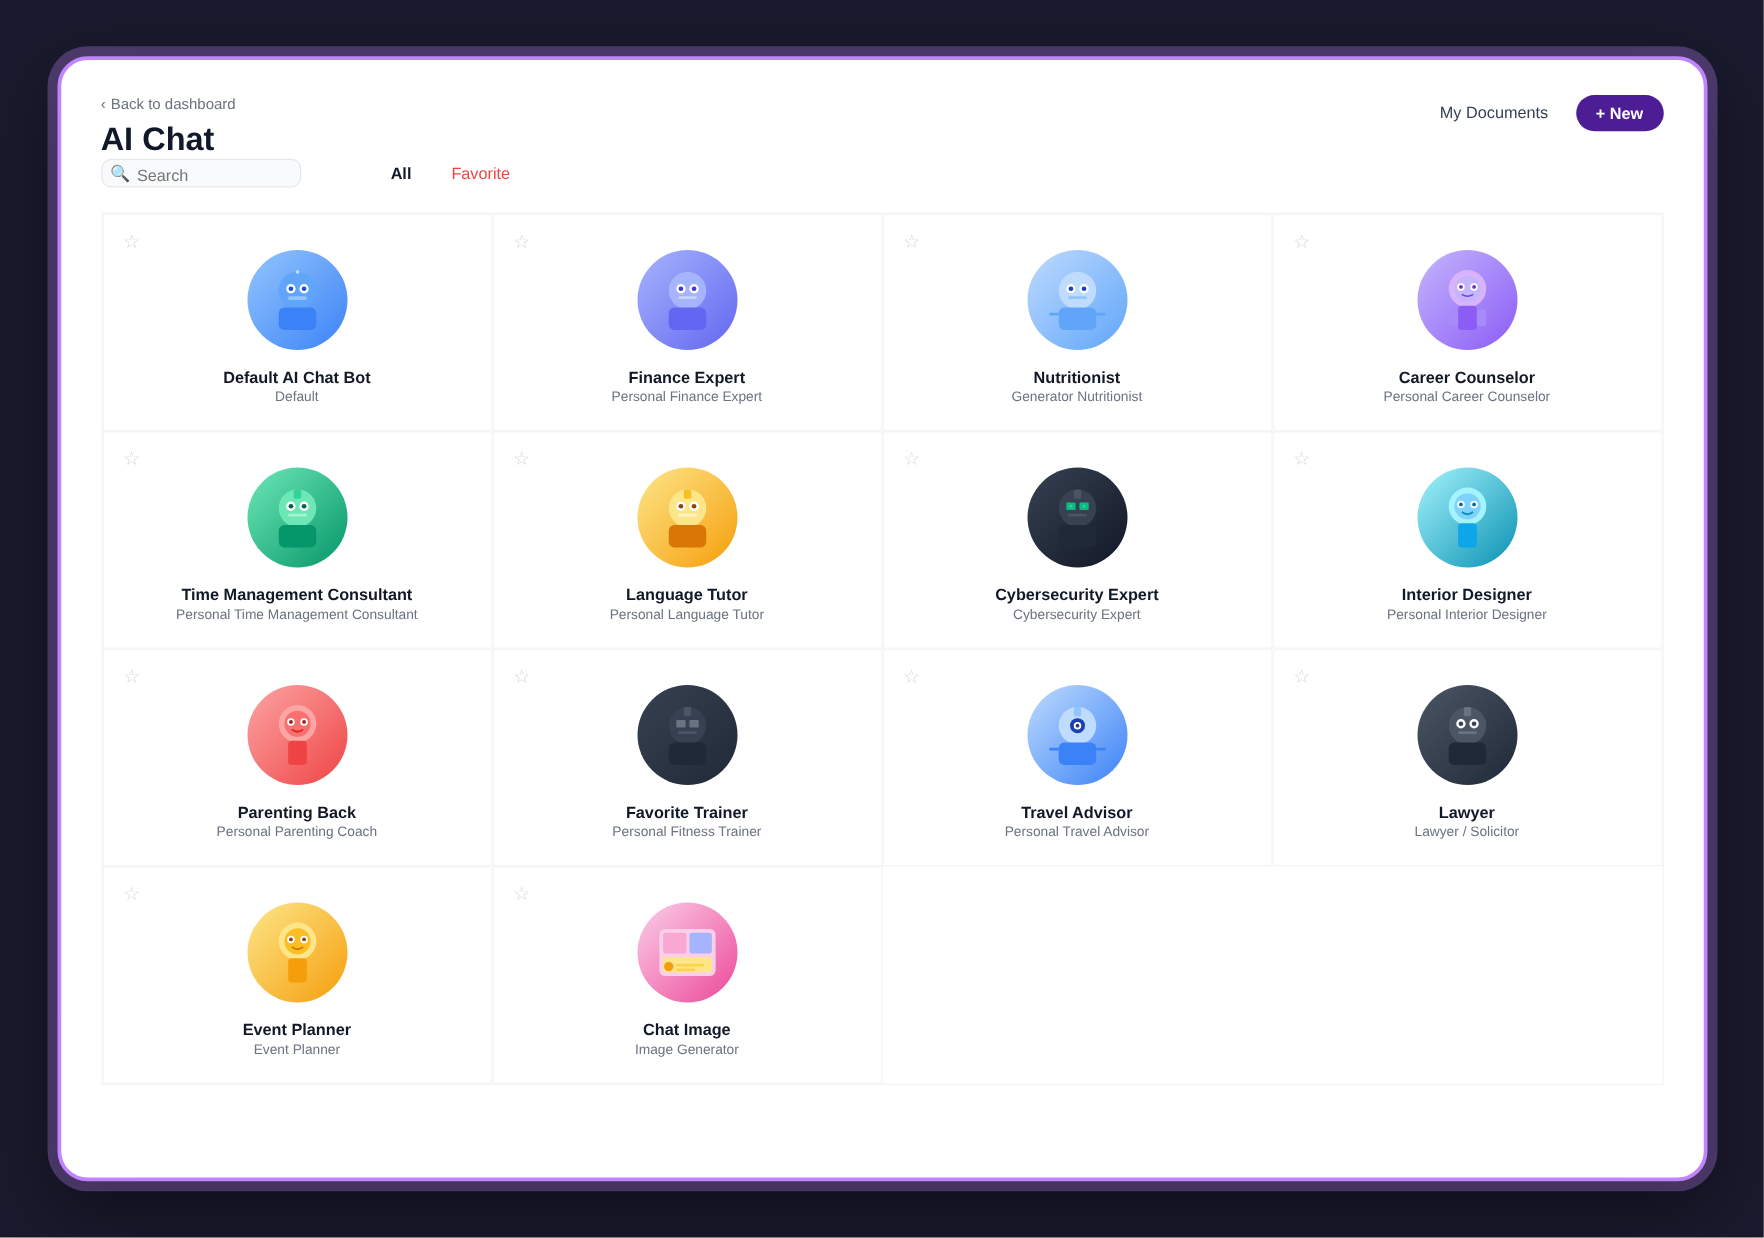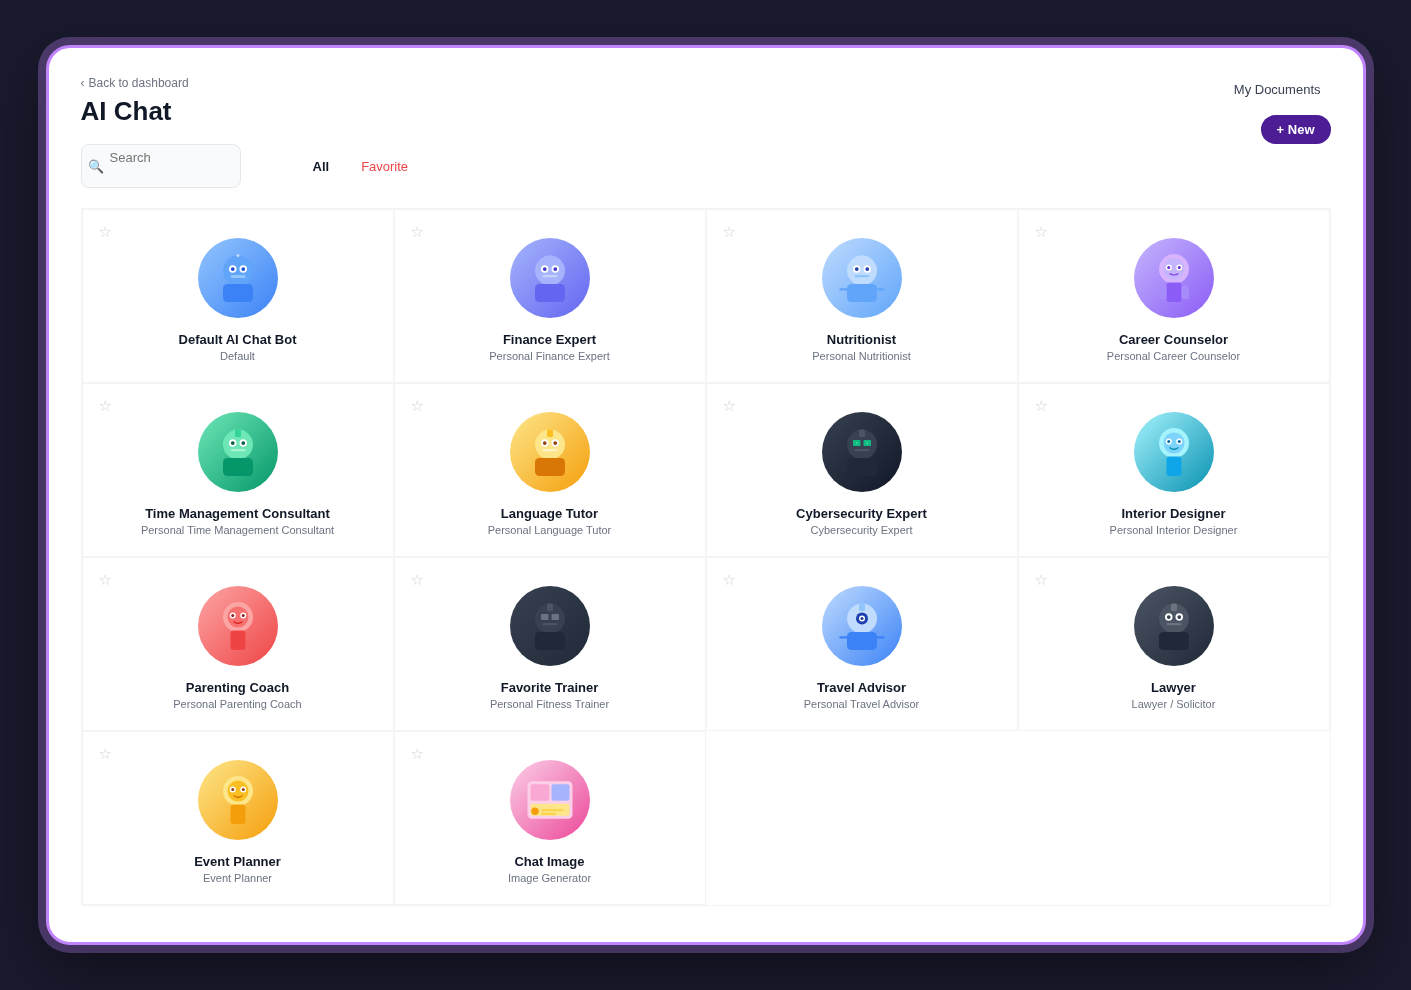--- a/index.html
+++ b/index.html
@@ -39,23 +39,22 @@
       font-weight: 700;
       color: #111827;
     }
     .header-top {
       display: flex;
       justify-content: space-between;
       align-items: flex-start;
     }
     .header-right {
       display: flex;
-      align-items: flex-end;
+      align-items: flex-start;
       gap: 12px;
-      flex-direction: column;
     }
     .my-documents-btn {
       font-size: 13px;
       color: #374151;
       background: none;
       border: none;
       cursor: pointer;
       padding: 6px 10px;
     }
     .new-btn {
@@ -84,21 +83,21 @@
     }
     .search-icon-inner {
       position: absolute;
       left: 8px;
       color: #9ca3af;
       font-size: 13px;
     }
     .search-input {
       border: 1px solid #e5e7eb;
       border-radius: 8px;
-      padding: 5px 10px 22px 28px;
+      padding: 5px 10px 1px 28px;
       font-size: 13px;
       color: #6b7280;
       outline: none;
       width: 160px;
       background: #f9fafb;
     }
     .filter-btn {
       background: none;
       border: none;
       font-size: 13px;
@@ -258,21 +257,21 @@
             <circle cx="47" cy="28" r="5" fill="white"></circle>
             <circle cx="33" cy="28" r="2.5" fill="#1e40af"></circle>
             <circle cx="47" cy="28" r="2.5" fill="#1e40af"></circle>
             <rect x="30" y="36" width="20" height="3" rx="1.5" fill="#93c5fd"></rect>
             <rect x="36" y="10" width="8" height="10" rx="2" fill="#bfdbfe"></rect>
             <line x1="10" y1="55" x2="20" y2="55" stroke="#60a5fa" stroke-width="3"></line>
             <line x1="60" y1="55" x2="70" y2="55" stroke="#60a5fa" stroke-width="3"></line>
           </svg>
     </div>
     <div class="card-title">Nutritionist</div>
-    <div class="card-subtitle">Personal Nutritionist</div>
+    <div class="card-subtitle">Generator Nutritionist</div>
   </div>
       <div class="card">
     <button class="star-btn">☆</button>
     <div class="avatar-circle avatar-career">
       <svg viewBox="0 0 80 80" class="robot-svg">
             <circle cx="40" cy="28" r="20" fill="#d8b4fe"></circle>
             <circle cx="40" cy="28" r="14" fill="#c4b5fd"></circle>
             <circle cx="33" cy="26" r="4" fill="white"></circle>
             <circle cx="47" cy="26" r="4" fill="white"></circle>
             <circle cx="33" cy="26" r="2" fill="#6d28d9"></circle>
@@ -361,21 +360,21 @@
             <circle cx="40" cy="28" r="20" fill="#fca5a5"></circle>
             <circle cx="40" cy="28" r="14" fill="#f87171"></circle>
             <circle cx="33" cy="26" r="4" fill="white"></circle>
             <circle cx="47" cy="26" r="4" fill="white"></circle>
             <circle cx="33" cy="26" r="2" fill="#991b1b"></circle>
             <circle cx="47" cy="26" r="2" fill="#991b1b"></circle>
             <path d="M34 34 Q40 39 46 34" stroke="#dc2626" stroke-width="2" fill="none"></path>
             <rect x="30" y="46" width="20" height="26" rx="4" fill="#ef4444"></rect>
           </svg>
     </div>
-    <div class="card-title">Parenting Coach</div>
+    <div class="card-title">Parenting Back</div>
     <div class="card-subtitle">Personal Parenting Coach</div>
   </div>
       <div class="card">
     <button class="star-btn">☆</button>
     <div class="avatar-circle avatar-fitness">
       <svg viewBox="0 0 80 80" class="robot-svg">
             <circle cx="40" cy="30" r="20" fill="#374151"></circle>
             <rect x="20" y="48" width="40" height="24" rx="6" fill="#1f2937"></rect>
             <rect x="28" y="24" width="10" height="8" rx="1" fill="#6b7280"></rect>
             <rect x="42" y="24" width="10" height="8" rx="1" fill="#6b7280"></rect>

